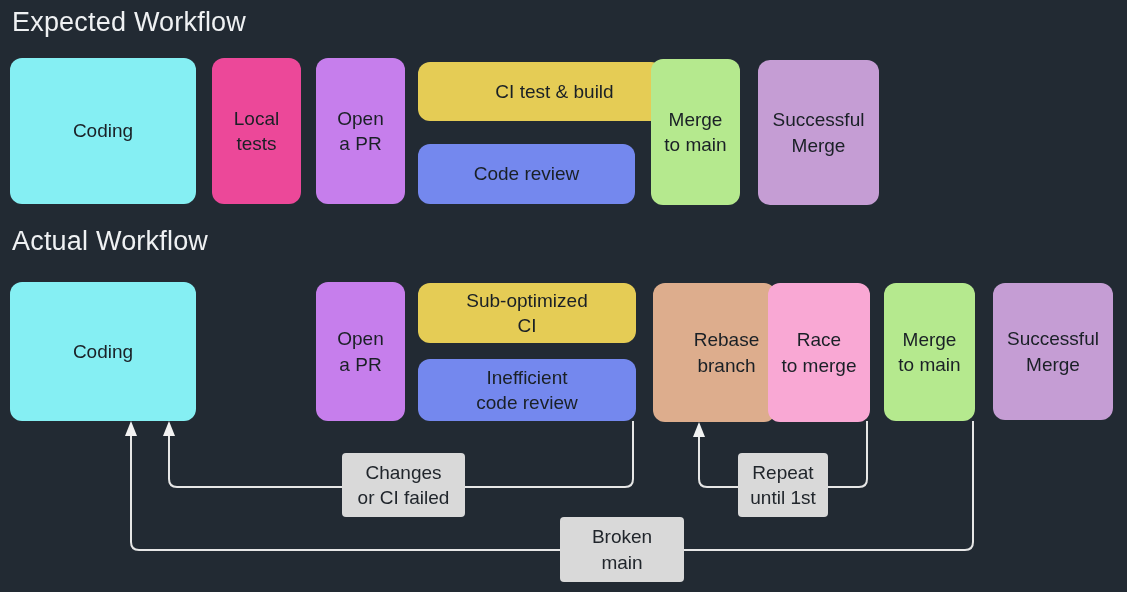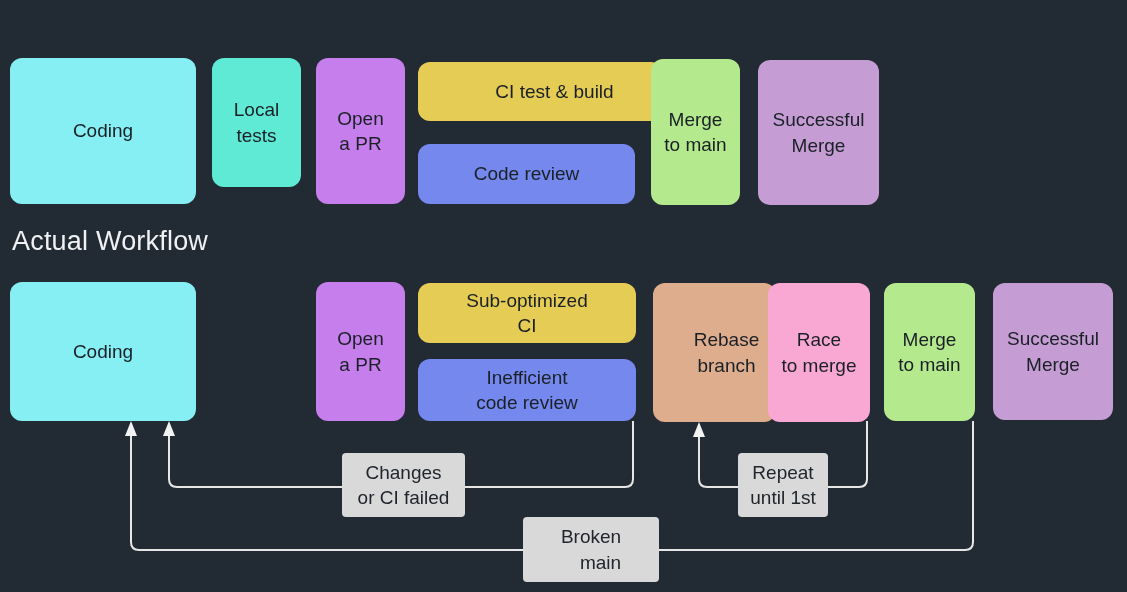--- a/index.html
+++ b/index.html
@@ -77,26 +77,27 @@
     <path d="M633,421 V479 Q633,487 625,487 H177 Q169,487 169,479 V436" fill="none" stroke="#E6E6E6" stroke-width="2"></path>
     <polygon points="169,421 163,436 175,436" fill="#F2F2F2"></polygon>
 
     <path d="M867,421 V479 Q867,487 859,487 H707 Q699,487 699,479 V437" fill="none" stroke="#E6E6E6" stroke-width="2"></path>
     <polygon points="699,422 693,437 705,437" fill="#F2F2F2"></polygon>
 
     <path d="M973,421 V542 Q973,550 965,550 H139 Q131,550 131,542 V436" fill="none" stroke="#E6E6E6" stroke-width="2"></path>
     <polygon points="131,421 125,436 137,436" fill="#F2F2F2"></polygon>
   </svg>
 
+  <div class="section-title" style="left:12px; top:7px;">Expected Workflow</div>
 
   <div class="box" style="left: 10px; top: 58px; width: 186px; height: 146px; background-color: rgb(133, 239, 243);">
     <span class="box-label">Coding</span>
   </div>
 
-  <div class="box" style="left: 212px; top: 58px; width: 89px; height: 129px; background-color: #5eead4;">
+  <div class="box" style="left: 212px; top: 58px; width: 89px; height: 146px; background-color: #ec4899;">
     <span class="box-label">Local
 tests</span>
   </div>
 
   <div class="box" style="left: 316px; top: 58px; width: 89px; height: 146px; background-color: rgb(198, 126, 236);">
     <span class="box-label">Open
 a PR</span>
   </div>
 
   <div class="box" style="left: 418px; top: 62px; width: 217px; height: 59px; background-color: rgb(229, 204, 85); padding-left: 28px;">
@@ -162,18 +163,18 @@
   <div class="tag" style="left:342px; top:453px; width:123px; height:64px;">
     <span class="tag-label">Changes
 or CI failed</span>
   </div>
 
   <div class="tag" style="left:738px; top:453px; width:90px; height:64px;">
     <span class="tag-label">Repeat
 until 1st</span>
   </div>
 
-  <div class="tag" style="left:523px; top:517px; width:136px; height:65px;text-align:right;">
+  <div class="tag" style="left:560px; top:517px; width:124px; height:65px;">
     <span class="tag-label">Broken
 main</span>
   </div>
 
 </div>
 
 </body></html>

